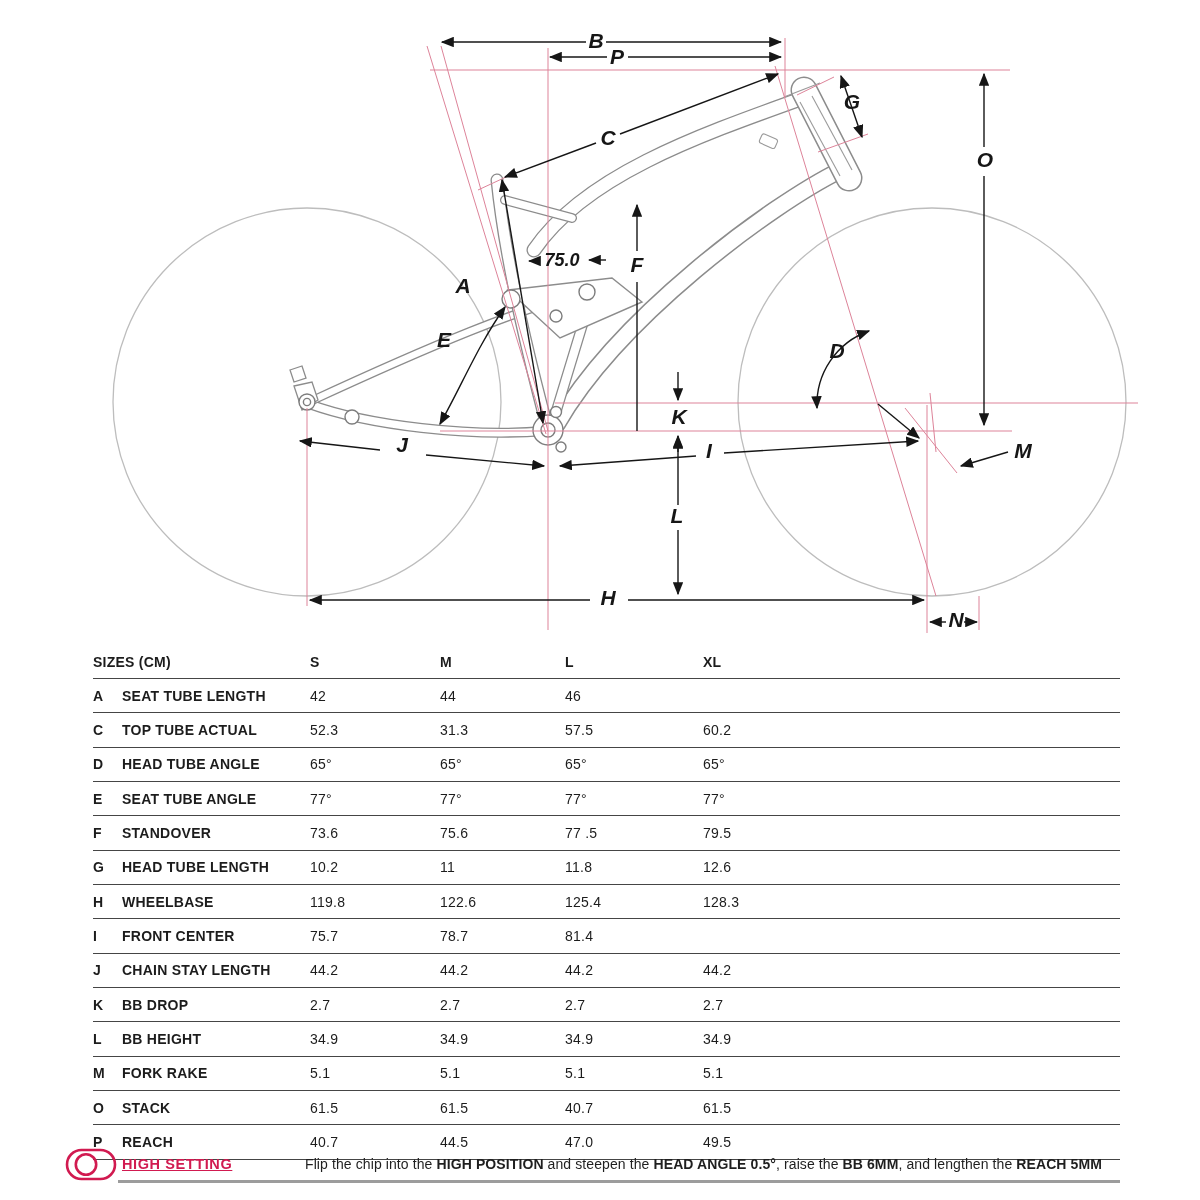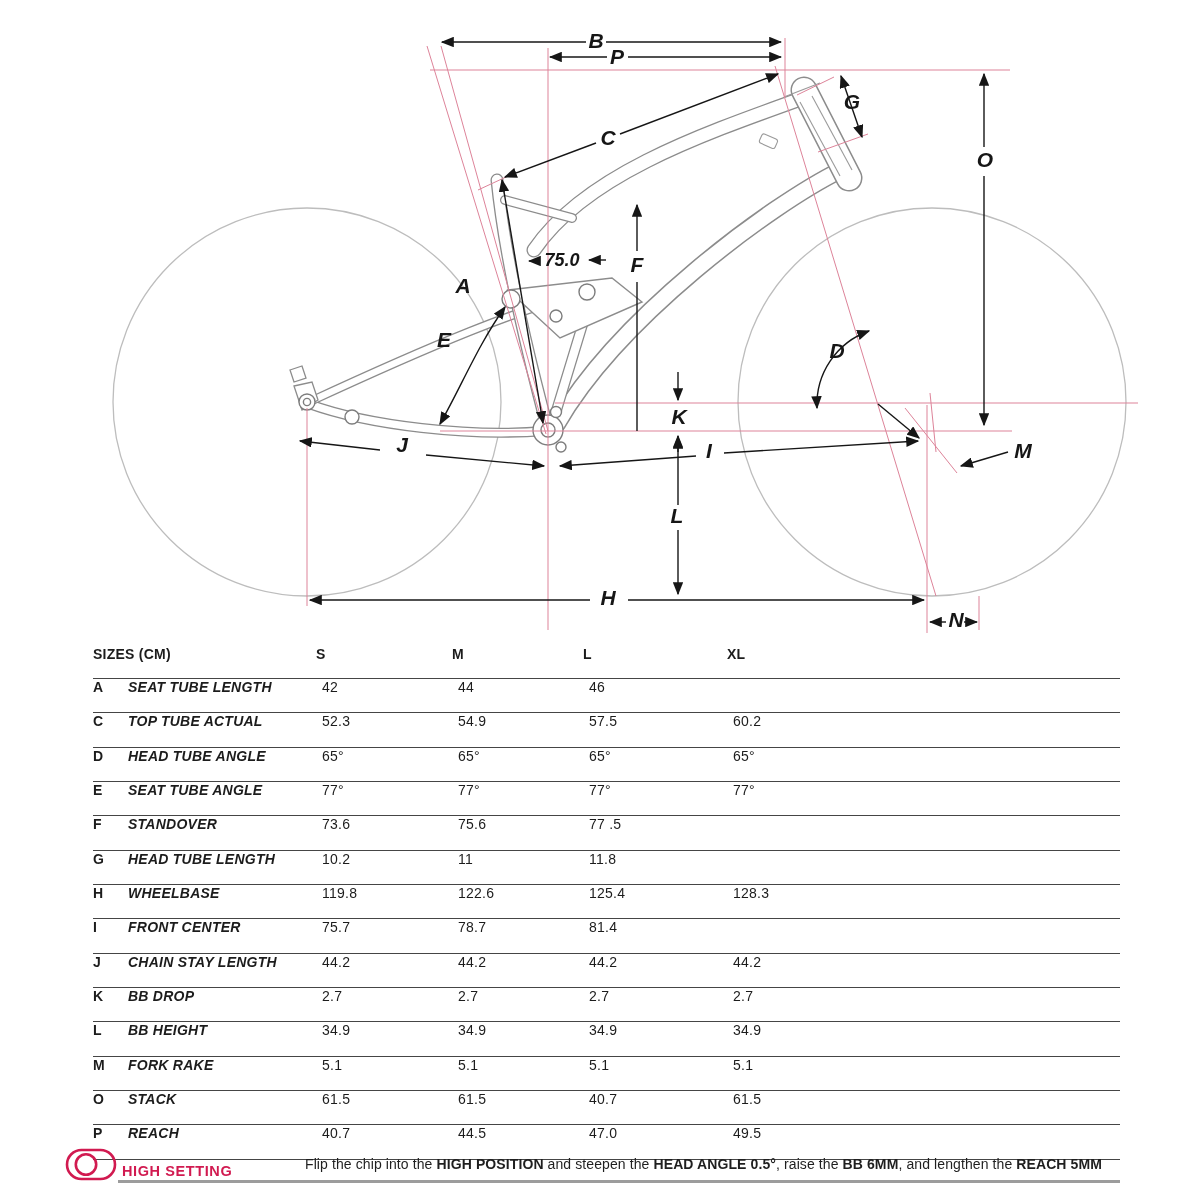--- a/index.html
+++ b/index.html
@@ -12,36 +12,36 @@
   svg text.dim{
     font-family:"Liberation Sans",sans-serif;font-style:italic;font-weight:700;
     font-size:21px;fill:#161616;text-anchor:middle;dominant-baseline:middle;
   }
   svg text.dim-small{
     font-family:"Liberation Sans",sans-serif;font-style:italic;font-weight:700;
     font-size:18px;fill:#161616;text-anchor:middle;dominant-baseline:middle;
   }
   
   .geo-table{position:absolute;left:93px;top:646px;width:1027px;}
-  .trow{display:flex;height:33.35px;border-bottom:1.6px solid #454545;gap:6px;}
+  .trow{display:flex;align-items:center;height:33.35px;border-bottom:1.6px solid #454545;}
   .trow.thead{height:32px;}
   .c{font-size:14px;letter-spacing:.25px;white-space:nowrap;}
   .c.b{font-weight:700;}
   .c-letter{width:29px;}
-  .c-name{width:188px;font-style:italic;}
+  .c-name{width:188px;}
   .c-s{width:130px;}
   .c-m{width:125px;}
   .c-l{width:138px;}
   .c-xl{flex:1;}
   
   .footer{position:absolute;left:0;top:1146px;width:1200px;height:36px;}
   .setting-icon{position:absolute;left:65px;top:2px;}
   .setting-label{
-    position:absolute;left:122px;top:17px;font-size:14.5px;font-weight:700;
-    letter-spacing:.6px;color:var(--accent,#d11a50);
+    position:absolute;left:122px;top:10px;font-size:14.5px;font-weight:700;
+    letter-spacing:.6px;color:var(--accent,#d11a50);text-decoration:underline;
   }
   .setting-note{position:absolute;left:305px;top:10px;font-size:14px;color:#1f1f1f;letter-spacing:.1px;}
   .setting-note .bold{font-weight:700;}
   .footer-bar{position:absolute;left:118px;top:34px;width:1002px;height:3px;background:#9c9c9c;}
 </style>
 </head>
 <body style="--accent: #d11a50;">
 
 <div class="diagram-wrap">
 <svg width="1200" height="646" viewBox="0 0 1200 646">
@@ -215,21 +215,21 @@
         <div class="c b c-letter">A</div>
         <div class="c b c-name">SEAT TUBE LENGTH</div>
         <div class="c c-s">42</div>
         <div class="c c-m">44</div>
         <div class="c c-l">46</div>
       </div>
       <div class="trow">
         <div class="c b c-letter">C</div>
         <div class="c b c-name">TOP TUBE ACTUAL</div>
         <div class="c c-s">52.3</div>
-        <div class="c c-m">54.9</div>
+        <div class="c c-m">31.3</div>
         <div class="c c-l">57.5</div>
         <div class="c c-xl">60.2</div>
       </div>
       <div class="trow">
         <div class="c b c-letter">D</div>
         <div class="c b c-name">HEAD TUBE ANGLE</div>
         <div class="c c-s">65°</div>
         <div class="c c-m">65°</div>
         <div class="c c-l">65°</div>
         <div class="c c-xl">65°</div>
@@ -241,27 +241,29 @@
         <div class="c c-m">77°</div>
         <div class="c c-l">77°</div>
         <div class="c c-xl">77°</div>
       </div>
       <div class="trow">
         <div class="c b c-letter">F</div>
         <div class="c b c-name">STANDOVER</div>
         <div class="c c-s">73.6</div>
         <div class="c c-m">75.6</div>
         <div class="c c-l">77 .5</div>
+        <div class="c c-xl">79.5</div>
       </div>
       <div class="trow">
         <div class="c b c-letter">G</div>
         <div class="c b c-name">HEAD TUBE LENGTH</div>
         <div class="c c-s">10.2</div>
         <div class="c c-m">11</div>
         <div class="c c-l">11.8</div>
+        <div class="c c-xl">12.6</div>
       </div>
       <div class="trow">
         <div class="c b c-letter">H</div>
         <div class="c b c-name">WHEELBASE</div>
         <div class="c c-s">119.8</div>
         <div class="c c-m">122.6</div>
         <div class="c c-l">125.4</div>
         <div class="c c-xl">128.3</div>
       </div>
       <div class="trow">

